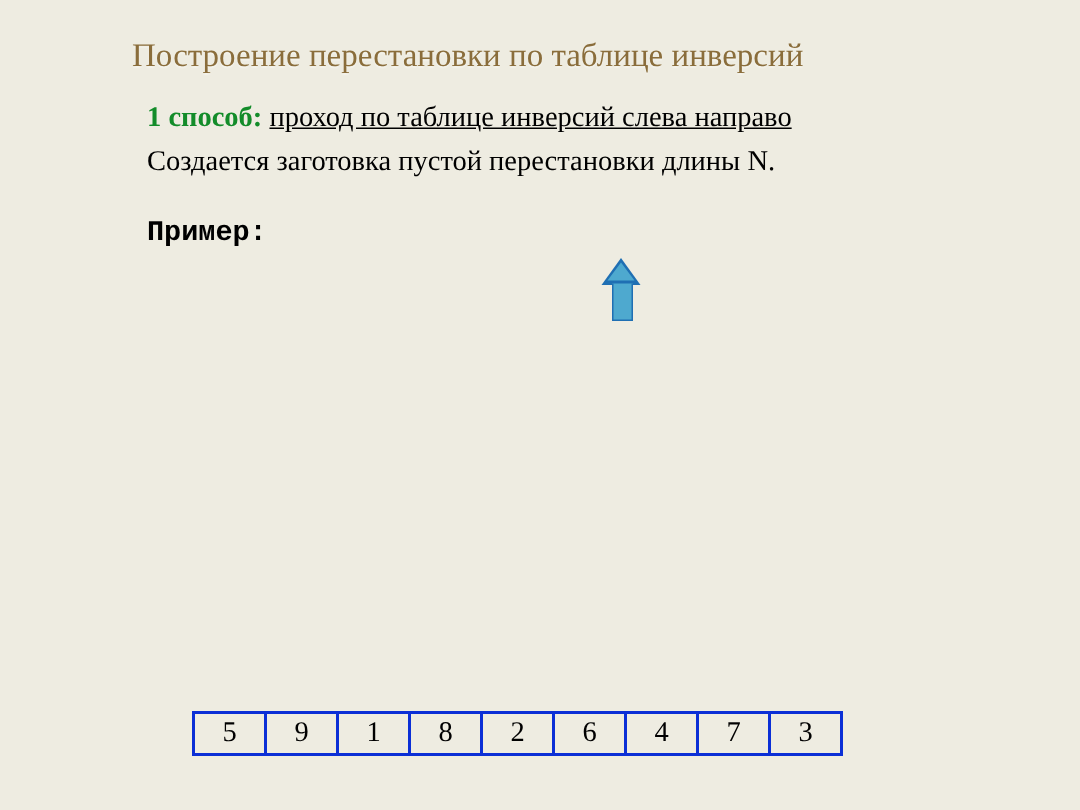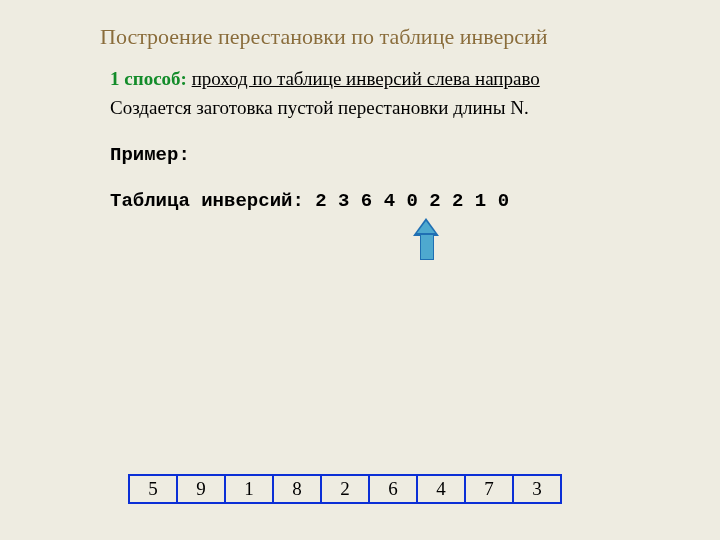--- a/index.html
+++ b/index.html
@@ -5,21 +5,21 @@
   html,body{margin:0;padding:0}
   body{
     width:720px;height:540px;
     background:#eeece1;
     font-family:"Times New Roman",Times,serif;
     color:#000;
     box-sizing:border-box;
     position:relative;
   }
   .slide{
-    padding:24px 44px 0 40px;
+    padding:24px 44px 0 28px;
   }
   .title{
     font-size:22px;
     color:#8a6d3b;
     margin:0 0 18px 60px;
     font-weight:400;
     font-family:Georgia,"Times New Roman",serif;
     text-shadow:0 1px 1px rgba(255,255,255,.4);
   }
   .method-line{
@@ -98,21 +98,20 @@
 
   <p class="method-line">
     <span class="method-label">1 способ:</span>
     <span> </span>
     <span class="method-text">проход по таблице инверсий слева направо</span>
   </p>
 
   <p class="para">Создается заготовка пустой перестановки длины N.</p>
 
   <div class="mono-line">Пример:</div>
-  <div class="mono-line">Таблица инверсий: 2 3 6 4 0 2 2 1 0</div>
 
   <div class="arrow-wrap">
     <div class="arrow-up">
       <div class="head"></div>
       <div class="head-in"></div>
       <div class="stem"></div>
     </div>
   </div>
 
 </div>

